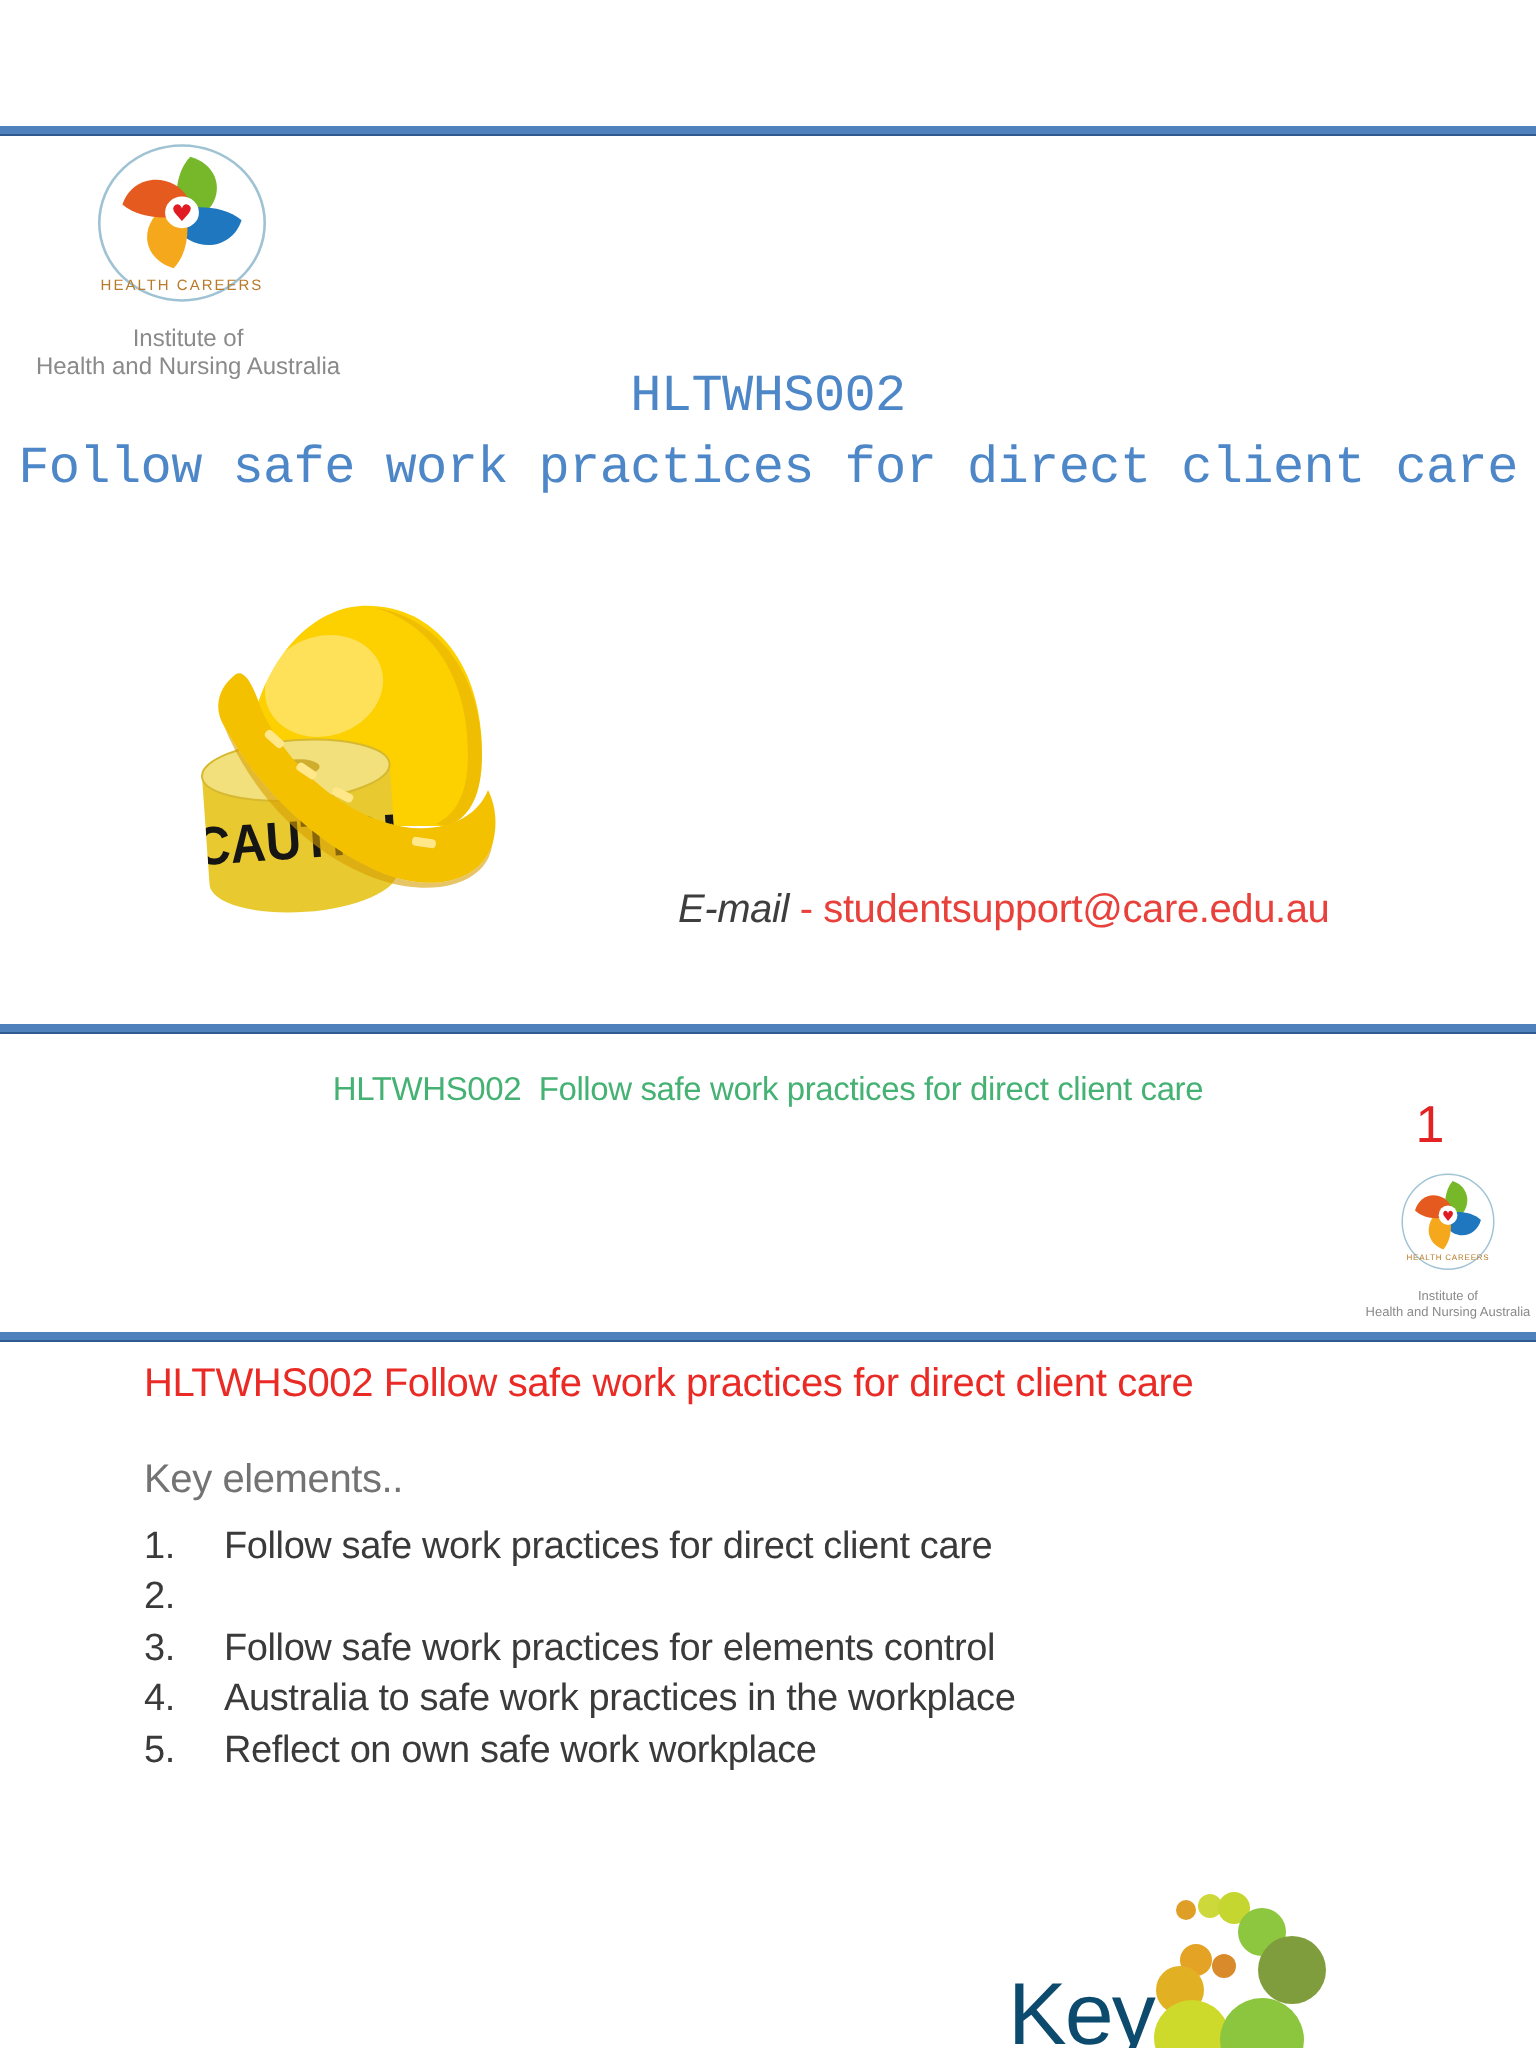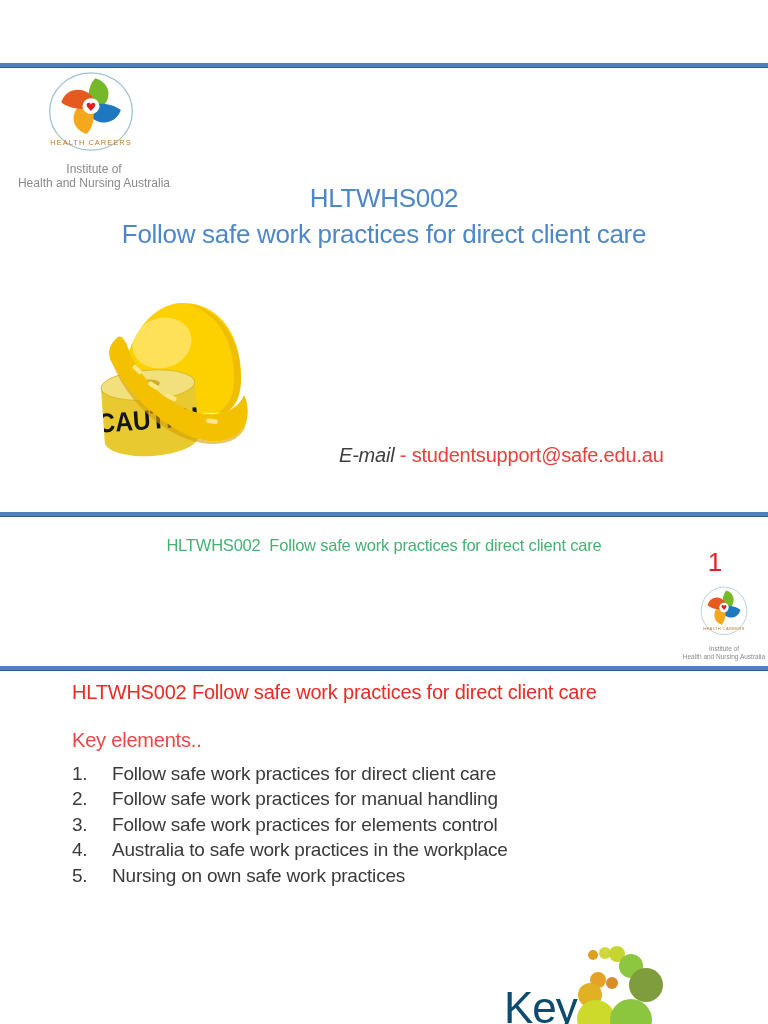--- a/index.html
+++ b/index.html
@@ -14,21 +14,21 @@
 
   
   .logo-big { position:absolute; left:44px; top:56px; width:94px; height:88px; }
   .logo-big-caption { position:absolute; left:44px; top:123px; width:94px; text-align:center;
     font-size:7.5px; letter-spacing:1px; color:#b97a2a; }
   .logo-big-sub { position:absolute; left:0px; top:147px; width:188px; text-align:center;
     font-size:12px; line-height:14px; color:#8a8a8a; }
 
   
   .s1-title { position:absolute; left:0; top:165px; width:768px; text-align:center;
-    color:#4e87c8; font-size:26px; line-height:36px; font-weight:300; letter-spacing:-0.3px; }
+    color:#4e87c8; font-size:26px; line-height:36px; font-weight:300; letter-spacing:-0.3px;font-family:Liberation Mono, monospace; }
 
   
   .hat-photo { position:absolute; left:88px; top:276px; width:186px; height:170px; }
 
   
   .s1-email { position:absolute; left:339px; top:429px; font-size:20px; letter-spacing:-0.2px; }
   .s1-email .lbl { color:#3e3e3e;font-style:italic; }
   .s1-email .lnk { color:#e8403a; text-decoration:none; }
 
   
@@ -40,21 +40,21 @@
   .logo-small { position:absolute; left:698px; top:571px; width:52px; height:54px; }
   .logo-small-caption { position:absolute; left:698px; top:611px; width:52px; text-align:center;
     font-size:4px; letter-spacing:0.4px; color:#b97a2a; }
   .logo-small-sub { position:absolute; left:666px; top:630px; width:116px; text-align:center;
     font-size:6.5px; line-height:8px; color:#8a8a8a; }
 
   
   .s2-title { position:absolute; left:72px; top:666px; width:660px;
     color:#ea2a25; font-size:20px; letter-spacing:-0.2px; }
   .s2-heading { position:absolute; left:72px; top:714px; width:400px;
-    color:#ef4444; font-size:20px; letter-spacing:-0.2px; }
+    color:#737373; font-size:20px; letter-spacing:-0.2px; }
   .s2-list { position:absolute; left:72px; top:746px; width:620px; }
   .ke-row { display:flex; height:25.5px; align-items:center; color:#3a3a3a; font-size:19px; letter-spacing:-0.2px; }
   .ke-num { width:40px; flex:0 0 40px; }
   .ke-text { flex:1; }
 
   
   .key-logo-circles { position:absolute; left:558px; top:925px; width:120px; height:110px; }
   .key-word1 { position:absolute; left:504px; top:968px; color:#0c4a6e; font-size:44px;
     font-weight:300; letter-spacing:-1px; }
   .key-word2 { position:absolute; left:504px; top:1014px; color:#5f6062; font-size:44px;
@@ -121,21 +121,21 @@
     <path d="M24,72 C40,102 70,132 104,146 C132,156 152,148 158,132 C156,146 140,156 114,152 C80,146 42,116 24,72 Z" fill="#d79e00" opacity="0.6"></path>
     <g fill="#ffe78a">
       <rect x="44" y="76" width="11" height="4.5" rx="2" transform="rotate(42,49,78)"></rect>
       <rect x="60" y="92" width="11" height="4.5" rx="2" transform="rotate(34,65,94)"></rect>
       <rect x="78" y="104" width="11" height="4.5" rx="2" transform="rotate(26,83,106)"></rect>
       <rect x="118" y="128" width="12" height="4.5" rx="2" transform="rotate(8,124,130)"></rect>
     </g>
   </svg>
 
   <div class="s1-email">
-    <span class="lbl">E-mail </span><a class="lnk" href="#">- studentsupport@safe.edu.au</a>
+    <span class="lbl">E-mail </span><a class="lnk" href="#">- studentsupport@care.edu.au</a>
   </div>
 
   <div class="rule rule-mid"></div>
   <div class="s1-footer">HLTWHS002  Follow safe work practices for direct client care</div>
   <div class="s1-pagenum">1</div>
 
   <svg class="logo-small" viewBox="0 0 100 100" preserveAspectRatio="none">
     <use href="#hc-logo"></use>
   </svg>
   <div class="logo-small-caption">HEALTH CAREERS</div>
@@ -148,33 +148,32 @@
   <div class="s2-title">HLTWHS002 Follow safe work practices for direct client care</div>
   <div class="s2-heading">Key elements..</div>
 
   <div class="s2-list">
     <div class="ke-row">
       <span class="ke-num">1.</span>
       <span class="ke-text">Follow safe work practices for direct client care</span>
     </div>
     <div class="ke-row">
       <span class="ke-num">2.</span>
-      <span class="ke-text">Follow safe work practices for manual handling</span>
     </div>
     <div class="ke-row">
       <span class="ke-num">3.</span>
       <span class="ke-text">Follow safe work practices for elements control</span>
     </div>
     <div class="ke-row">
       <span class="ke-num">4.</span>
       <span class="ke-text">Australia to safe work practices in the workplace</span>
     </div>
     <div class="ke-row">
       <span class="ke-num">5.</span>
-      <span class="ke-text">Nursing on own safe work practices</span>
+      <span class="ke-text">Reflect on own safe work workplace</span>
     </div>
   </div>
 
   <svg class="key-logo-circles" viewBox="0 0 120 110">
     <circle cx="35" cy="15" r="5" fill="#df9e26"></circle>
     <circle cx="47" cy="13" r="6" fill="#cdd93a"></circle>
     <circle cx="59" cy="14" r="8" fill="#c6d631"></circle>
     <circle cx="73" cy="26" r="12" fill="#8dc63f"></circle>
     <circle cx="88" cy="45" r="17" fill="#7f9d3d"></circle>
     <circle cx="40" cy="40" r="8" fill="#e5a325"></circle>

